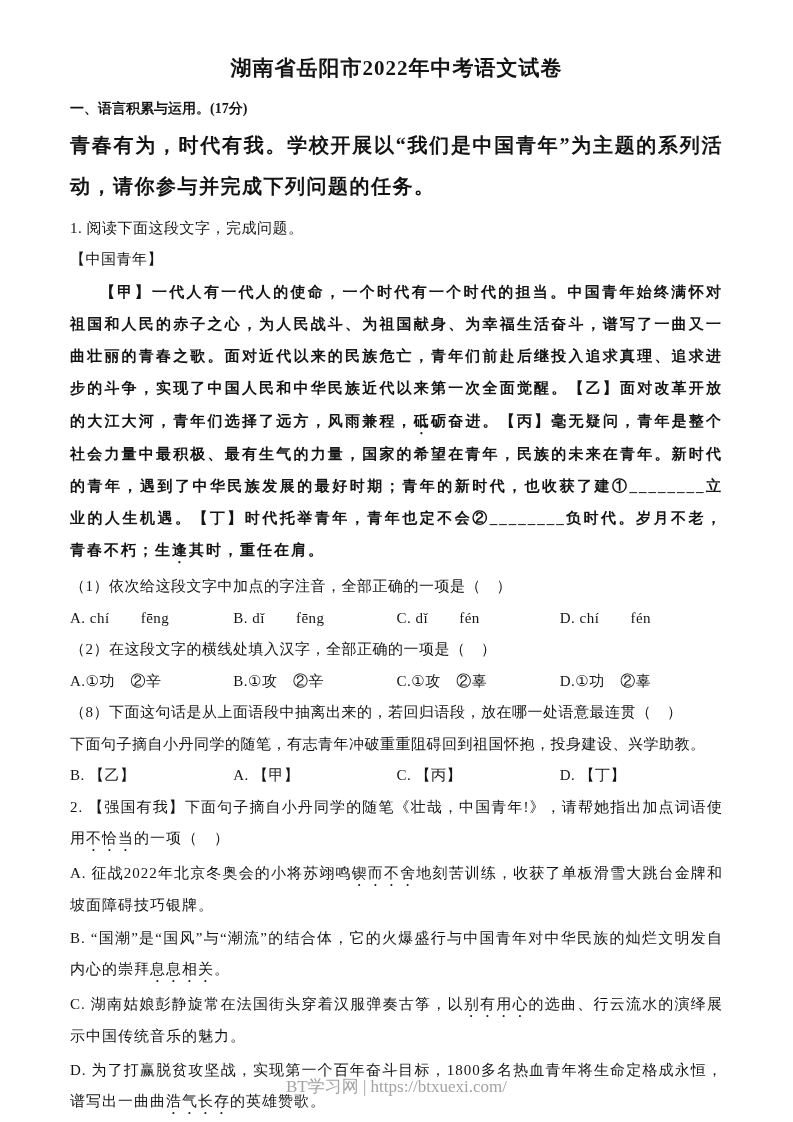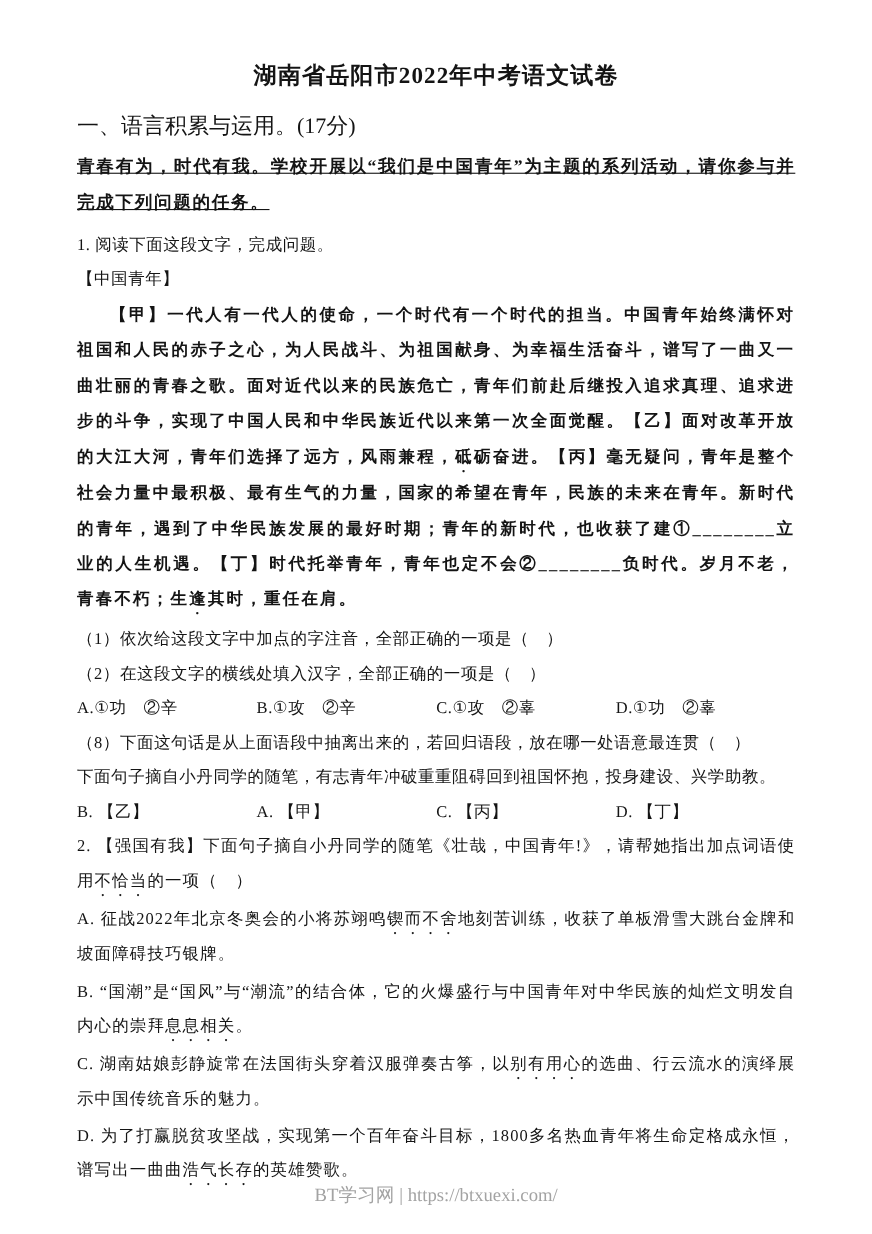--- a/index.html
+++ b/index.html
@@ -8,24 +8,24 @@
     padding:54px 70px 0 70px;
     position:relative; overflow:hidden;
     font-family:"Liberation Serif","DejaVu Serif",serif;
     color:#141414; font-size:15px;
     background:#ffffff;
   }
   .title {
     text-align:center; font-weight:bold; font-size:21px;
     margin:0 0 14px 0; letter-spacing:1px;
   }
-  .sec-heading { font-weight:normal; font-size:20px; line-height:1.9; margin:0; }
+  .sec-heading { font-weight:bold; font-size:14px; line-height:1.9; margin:0; }
   .intro {
-    font-weight:bold; font-size:16px; line-height:2.05;
-    text-align:justify; letter-spacing:1.5px; margin:2px 0 6px 0;text-decoration:underline;
+    font-weight:bold; font-size:20px; line-height:2.05;
+    text-align:justify; letter-spacing:1.5px; margin:2px 0 6px 0;
   }
   .stem { line-height:2.1; margin:0; letter-spacing:0.5px; }
   .passage {
     line-height:2.15; text-align:justify; text-indent:2em;
     letter-spacing:2px; margin:0 0 4px 0;font-weight:bold;
   }
   .options-row { display:flex; line-height:2.1; margin:0; }
   .options-row .opt { width:25%; letter-spacing:0.5px; }
   .para {
     line-height:2.05; margin:0 0 3px 0; text-align:justify;
@@ -53,20 +53,26 @@
 
   <p class="intro">青春有为，时代有我。学校开展以“我们是中国青年”为主题的系列活动，请你参与并完成下列问题的任务。</p>
 
   <p class="stem">1. 阅读下面这段文字，完成问题。</p>
 
   <p class="stem">【中国青年】</p>
 
   <p class="passage"><span>【甲】一代人有一代人的使命，一个时代有一个时代的担当。中国青年始终满怀对祖国和人民的赤子之心，为人民战斗、为祖国献身、为幸福生活奋斗，谱写了一曲又一曲壮丽的青春之歌。面对近代以来的民族危亡，青年们前赴后继投入追求真理、追求进步的斗争，实现了中国人民和中华民族近代以来第一次全面觉醒。【乙】面对改革开放的大江大河，青年们选择了远方，风雨兼程，</span><span class="dot">砥</span><span>砺奋进。【丙】毫无疑问，青年是整个社会力量中最积极、最有生气的力量，国家的希望在青年，民族的未来在青年。新时代的青年，遇到了中华民族发展的最好时期；青年的新时代，也收获了建①________立业的人生机遇。【丁】时代托举青年，青年也定不会②________负时代。岁月不老，青春不朽；生</span><span class="dot">逢</span><span>其时，重任在肩。</span></p>
 
   <p class="stem">（1）依次给这段文字中加点的字注音，全部正确的一项是（　）</p>
+  <p class="options-row">
+    <span class="opt">A. chí　　fēng</span>
+    <span class="opt">B. dǐ　　fēng</span>
+    <span class="opt">C. dǐ　　fén</span>
+    <span class="opt">D. chí　　fén</span>
+  </p>
 
   <p class="stem">（2）在这段文字的横线处填入汉字，全部正确的一项是（　）</p>
   <p class="options-row">
     <span class="opt">A.①功　②辛</span>
     <span class="opt">B.①攻　②辛</span>
     <span class="opt">C.①攻　②辜</span>
     <span class="opt">D.①功　②辜</span>
   </p>
 
   <p class="stem">（8）下面这句话是从上面语段中抽离出来的，若回归语段，放在哪一处语意最连贯（　）</p>

